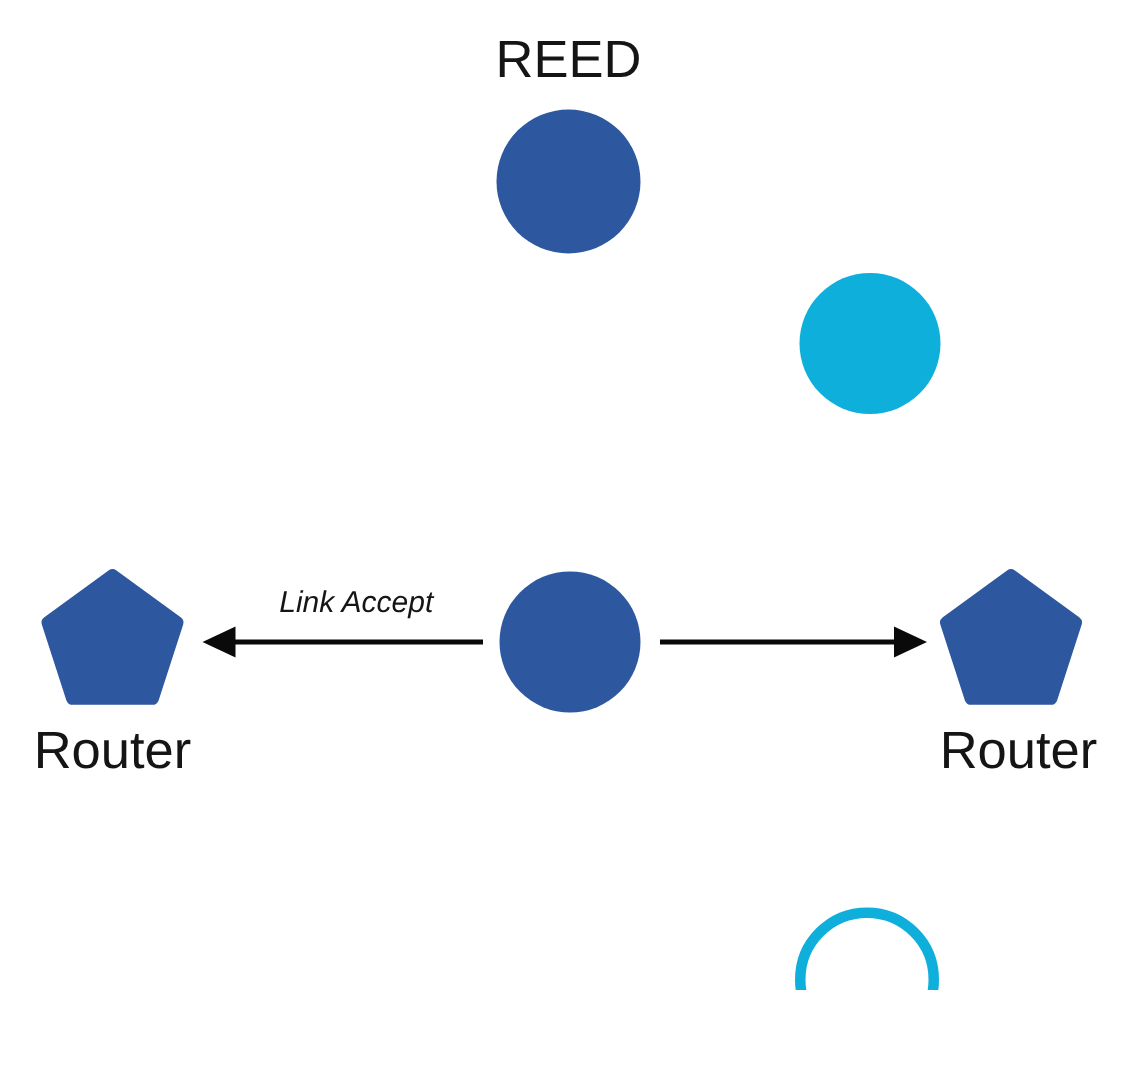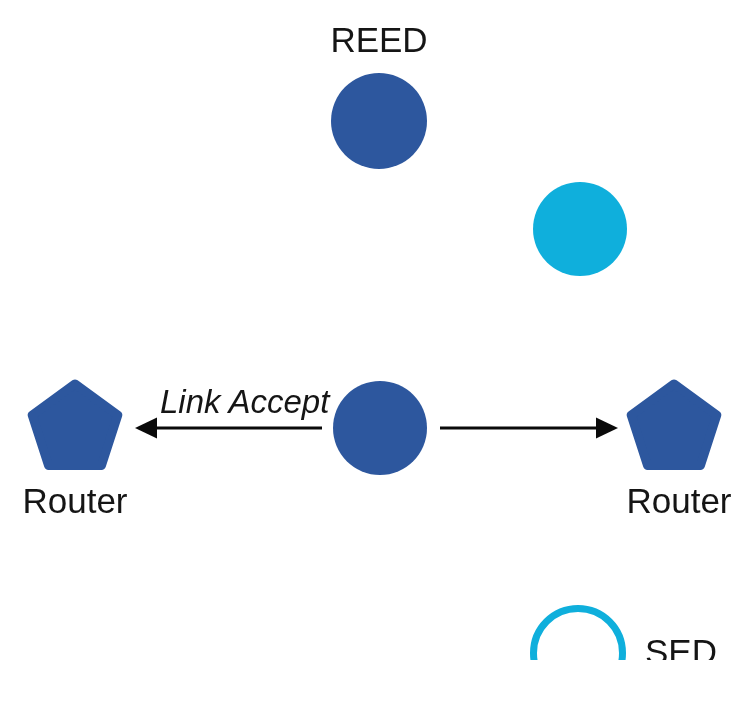--- a/index.html
+++ b/index.html
@@ -27,21 +27,21 @@
     font-size: 35px;
     line-height: 40px;
     color: #151515;
     white-space: nowrap;
   }
   .node-label.centered {
     text-align: center;
   }
   .edge-label {
     position: absolute;
-    font-size: 33px;
+    font-size: 20px;
     line-height: 30px;
     font-style: italic;
     color: #151515;
     text-align: center;
     white-space: nowrap;
   }
 </style>
 </head>
 <body>
 
@@ -70,15 +70,14 @@
 
   <div class="node-label centered" style="left:327px; top:20px; width:104px;">REED</div>
 
 
   <div class="edge-label" style="left:160px; top:387px; width:155px;">Link Accept</div>
 
   <div class="node-label centered" style="left:15px; top:481px; width:120px;">Router</div>
 
   <div class="node-label centered" style="left:619px; top:481px; width:120px;">Router</div>
 
-  <div class="node-label" style="left:645px; top:632px;">SED</div>
 
 </div>
 
 </body></html>

